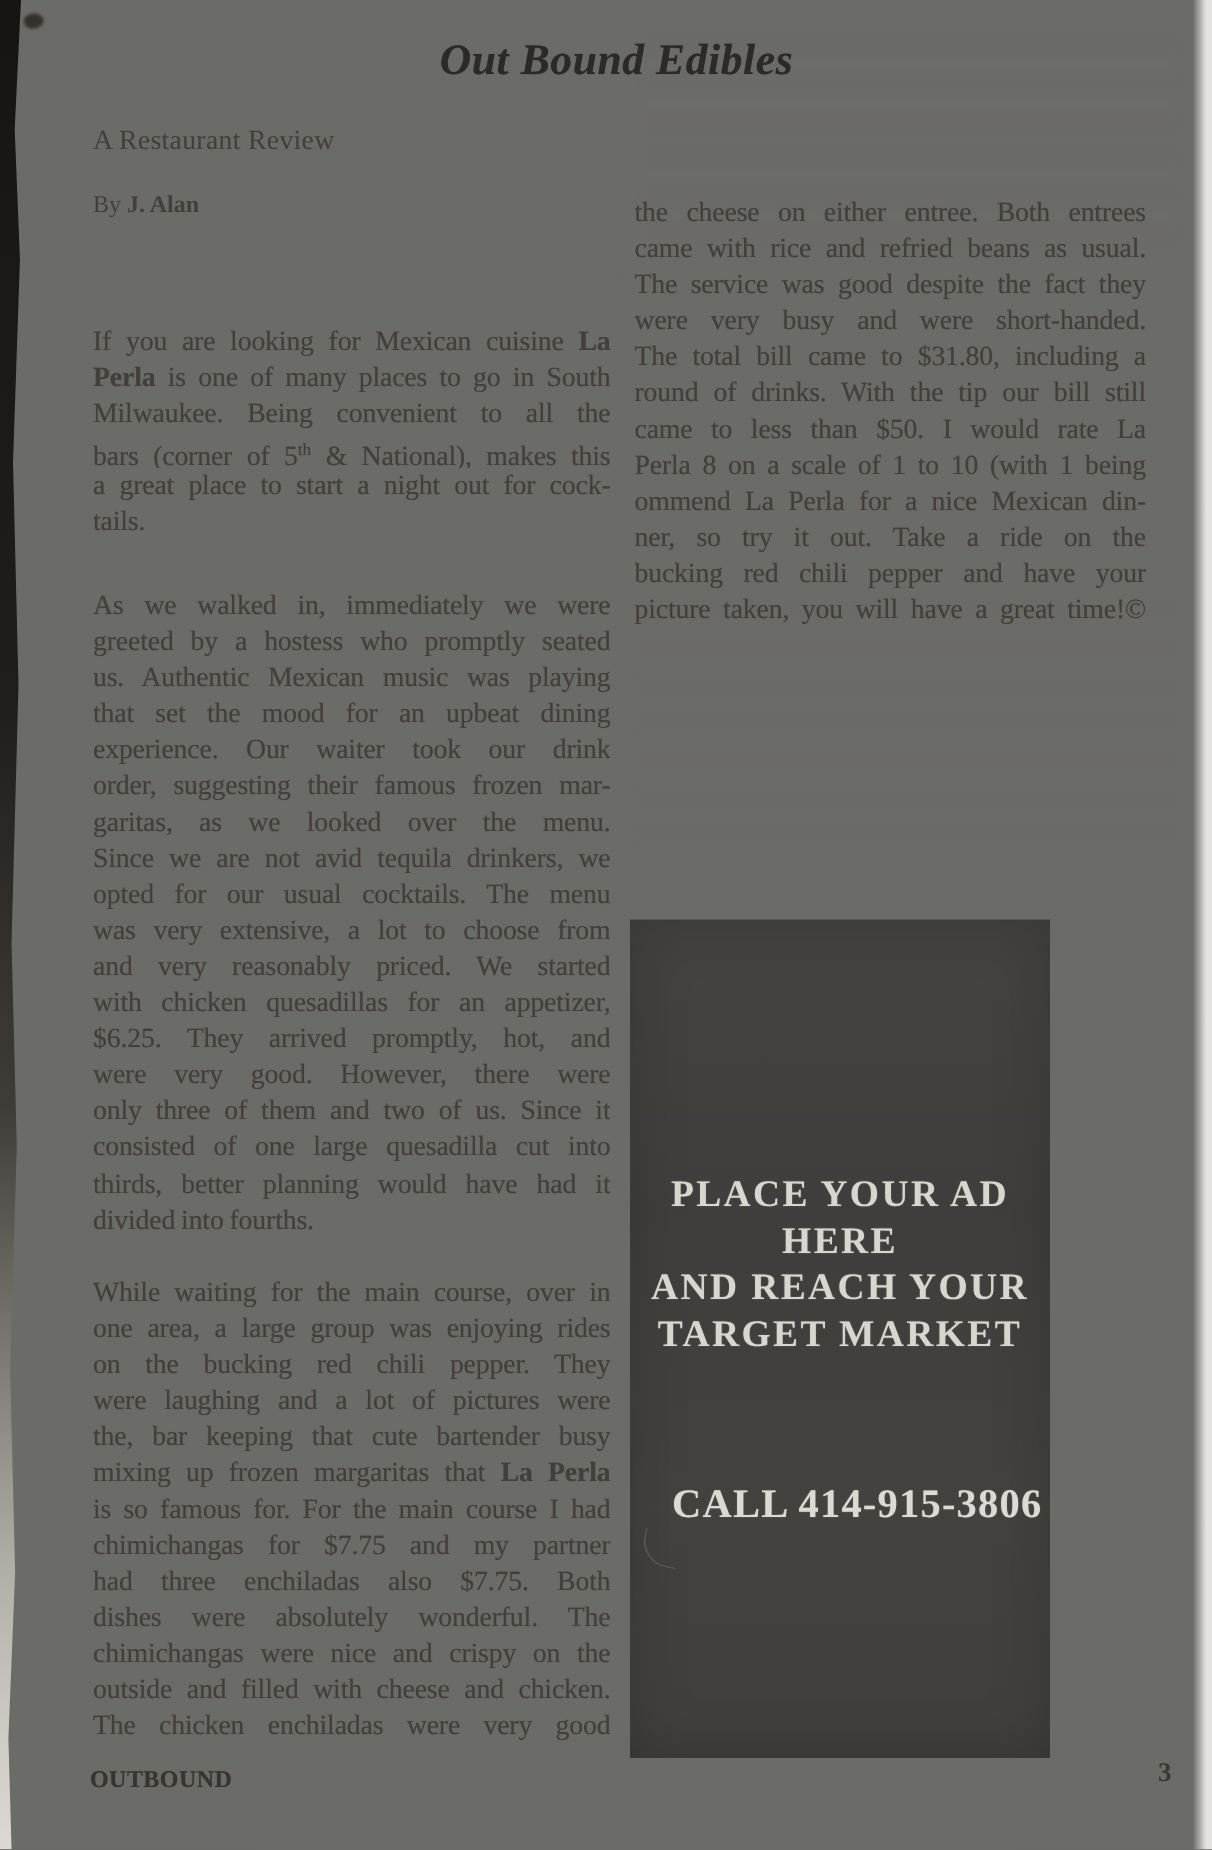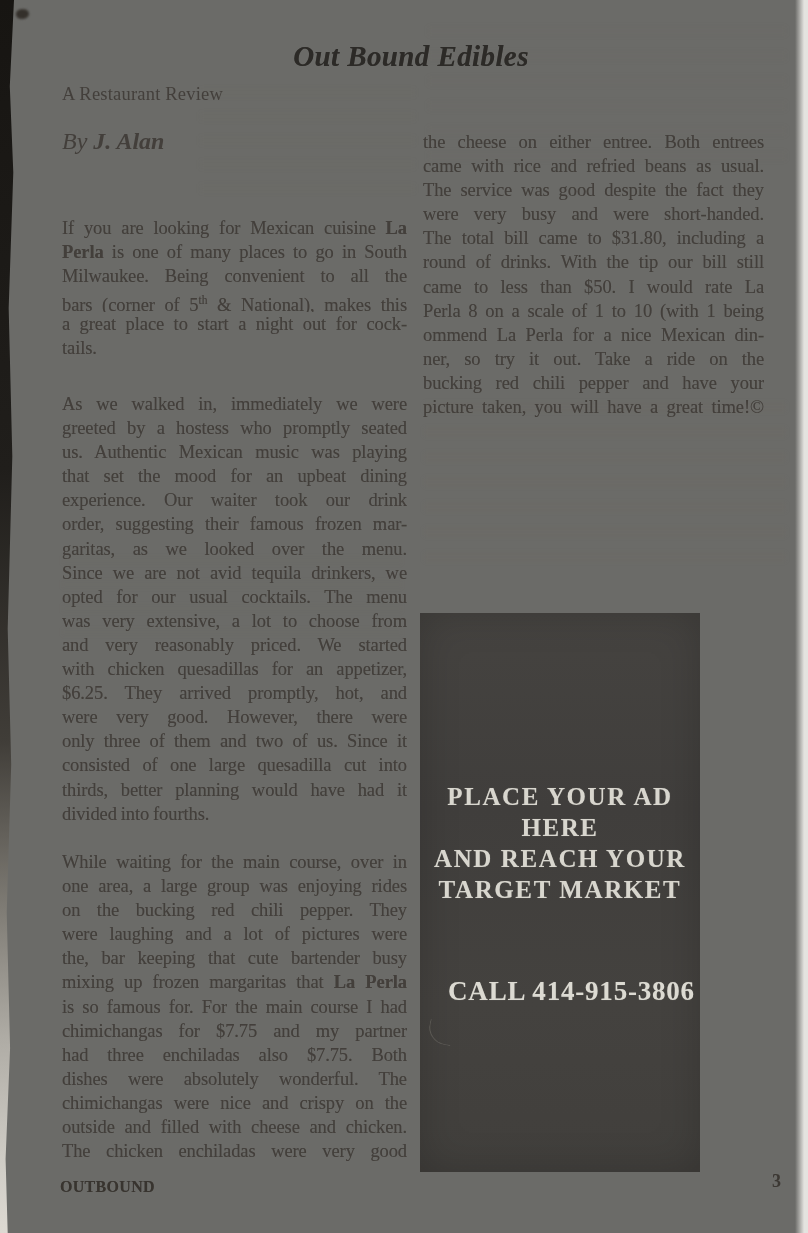--- a/index.html
+++ b/index.html
@@ -28,32 +28,32 @@
   .g1 { left:428px; top:26px;  width:358px; height:140px;
         background: repeating-linear-gradient(180deg, rgba(122,112,96,0.05) 0 10px, rgba(0,0,0,0) 10px 25px); }
   .g2 { left:424px; top:402px; width:362px; height:162px;
         background: repeating-linear-gradient(180deg, rgba(120,110,94,0.065) 0 10px, rgba(0,0,0,0) 10px 25px); }
   .g3 { left:62px;  top:556px; width:340px; height:80px;
         background: repeating-linear-gradient(180deg, rgba(122,112,96,0.035) 0 9px, rgba(0,0,0,0) 9px 24px); }
   .g4 { left:200px; top:88px;  width:215px; height:118px;
         background: repeating-linear-gradient(180deg, rgba(122,112,96,0.045) 0 9px, rgba(0,0,0,0) 9px 24px); }
 
   .title {
-    position:absolute; left:0; right:0; top:24px; margin:16px; padding-left:14px;
+    position:absolute; left:0; right:0; top:24px; margin:0; padding-left:14px;
     text-align:center; font-size:29px; font-weight:bold; font-style:italic;
     color:#2c2a27; letter-spacing:0.4px;
     text-shadow: 0 0 0.6px rgba(44,42,39,0.55);
   }
 
   .col { position:absolute; top:0; height:100%; }
   .col-left  { left:62px;  width:345px; }
   .col-right { left:423px; width:341px; }
 
   .kicker { position:absolute; top:84px; left:0; font-size:18.5px; letter-spacing:0.2px; }
-  .byline { position:absolute; top:128px; left:0; font-size:24px;font-style:italic; }
+  .byline { position:absolute; top:128px; left:0; font-size:16px; }
 
   .para { position:absolute; left:0; right:0;margin-top:46px; }
   .p1 { top:170px; } .p2 { top:346px; } .p3 { top:804px; } .p4 { top:84px; }
 
   .tline {
     line-height:24.1px; height:24.1px; font-size:18.5px;
     letter-spacing:-0.1px; word-spacing:-0.6px;
     text-align:justify; text-align-last:justify;
     text-shadow: 0 0 0.5px rgba(67,63,59,0.5);
     overflow:hidden;
@@ -66,21 +66,21 @@
     position:absolute; left:420px; top:613px; width:280px; height:559px;
     background: linear-gradient(180deg, #454340 0%, #403e3c 35%, #44423f 70%, #413f3c 100%);
     box-shadow: inset 0 0 40px rgba(0,0,0,0.18);
   }
   .ad-headline {
     position:absolute; top:168px; left:0; right:0; text-align:center;
     color:#d8d6ce; font-weight:bold; font-size:25px; line-height:31px;
     letter-spacing:1.6px; text-shadow:0 0 1px rgba(250,248,240,0.3);
   }
   .ad-call {
-    position:absolute; top:363px; left:0; right:0; text-align:center;
+    position:absolute; top:374px; left:0; right:0; text-align:center;
     color:#dcdad2; font-weight:bold; font-size:27px; letter-spacing:0.8px;
     text-shadow:0 0 1px rgba(250,248,240,0.3);
     padding-left:23px;
   }
   .ad-crease {
     position:absolute; left:8px; top:408px; width:24px; height:22px;
     border-left:1px solid rgba(180,175,165,0.25);
     border-bottom:1px solid rgba(180,175,165,0.2);
     border-bottom-left-radius:18px; transform:rotate(12deg);
   }

